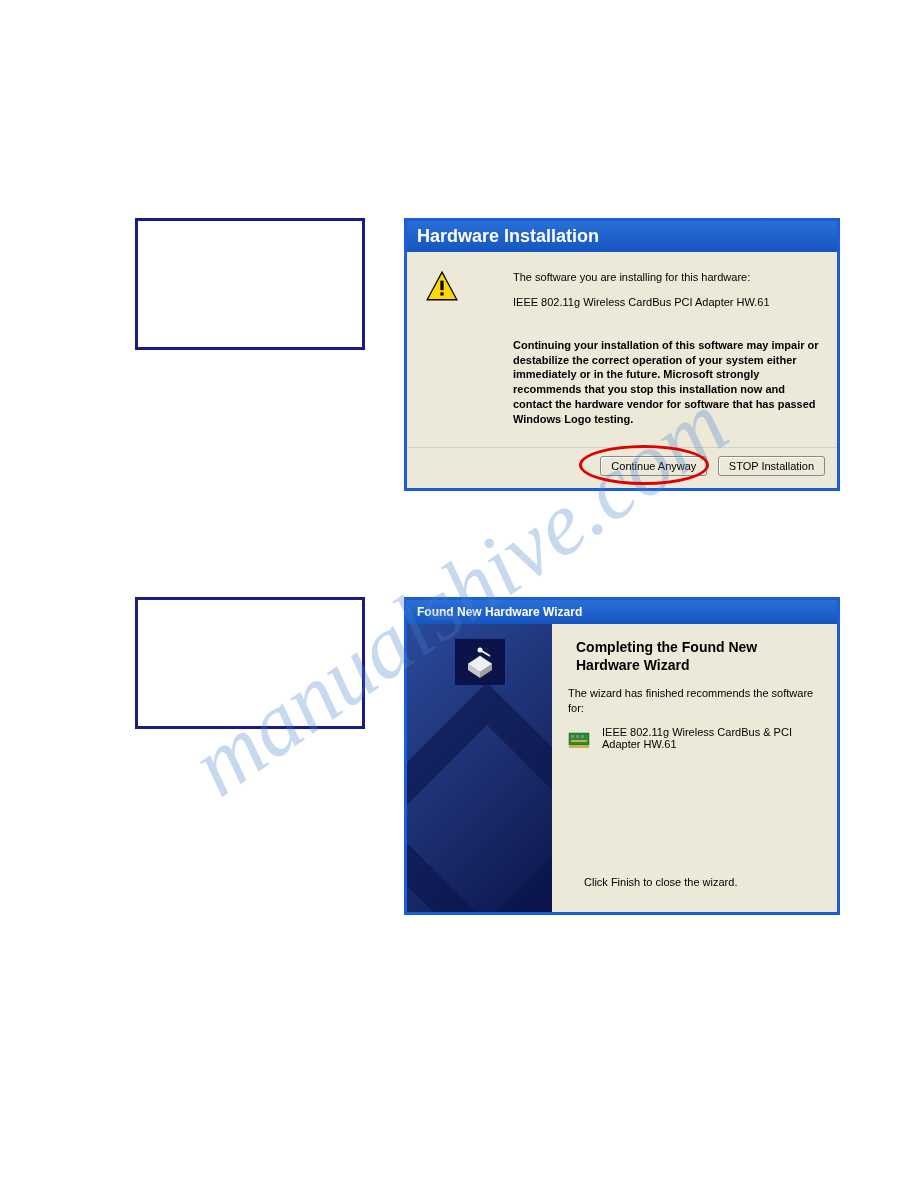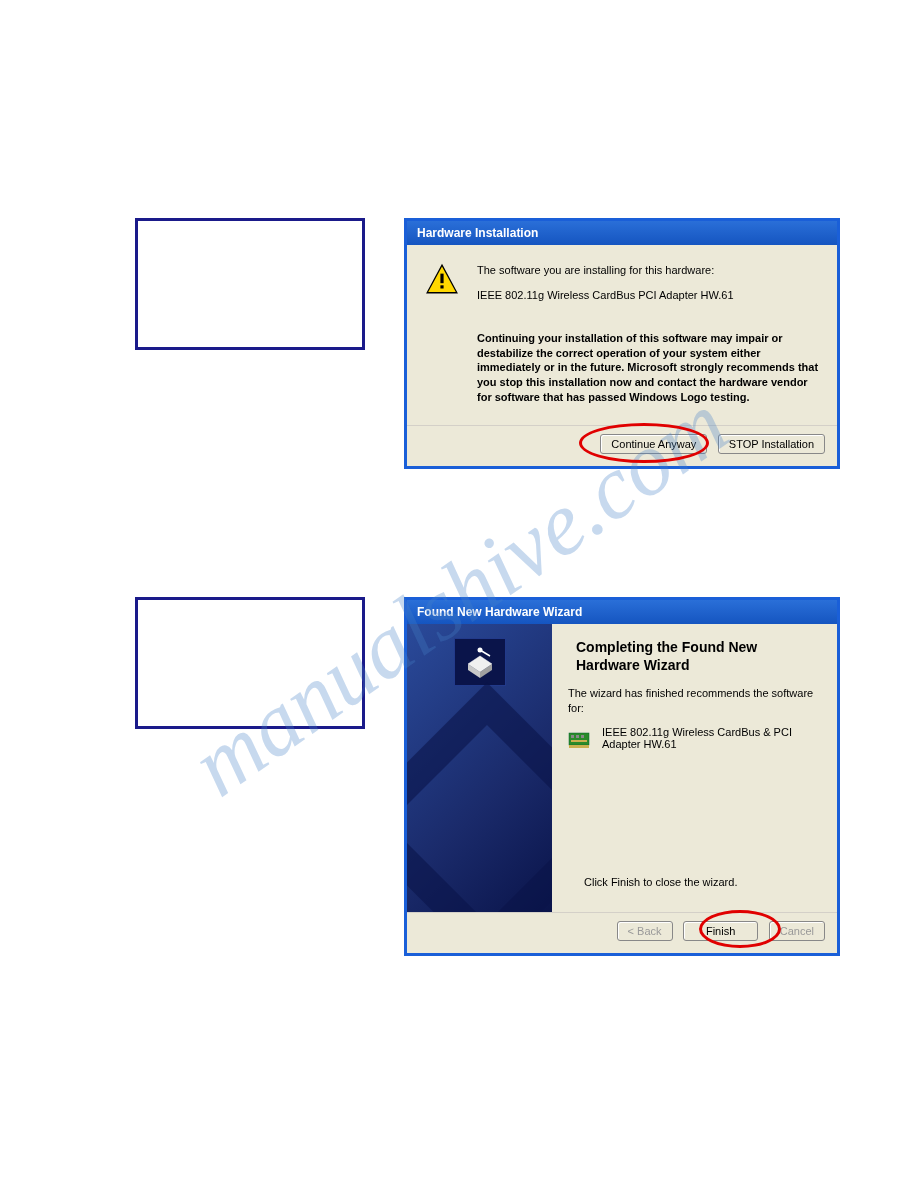--- a/index.html
+++ b/index.html
@@ -32,29 +32,30 @@
     position: absolute;
     left: 404px;
     top: 218px;
     width: 436px;
     border: 3px solid #1a5fd8;
   }
   .dialog1-title {
     background: linear-gradient(#2a6fd8, #1555c0);
     color: #fff;
     font-weight: bold;
-    font-size: 12px;
+    font-size: 18px;
     padding: 5px 10px;
   }
   .dialog1-body {
     background: #ece9d8;
     padding: 18px 18px 10px 18px;
     display: flex;
     font-size: 11px;
     color: #000;
+    gap: 36px;
   }
   .warn-icon {
     width: 34px;
     height: 34px;
     flex: 0 0 34px;
     margin-right: 18px;
   }
   .dialog1-text { flex: 1; }
   .dialog1-text p { margin-bottom: 10px; line-height: 1.35; }
   .dialog1-text a { color: #0033cc; text-decoration: underline; }
@@ -214,19 +215,13 @@
           <rect x="8" y="5" width="3" height="3" fill="#888"></rect>
           <rect x="13" y="5" width="3" height="3" fill="#888"></rect>
           <rect x="3" y="10" width="16" height="2" fill="#c9b050"></rect>
           <rect x="1" y="15" width="20" height="3" fill="#c9b050"></rect>
         </svg>
         <span>IEEE 802.11g Wireless CardBus &amp; PCI Adapter HW.61</span>
       </div>
       <p class="finish-note">Click Finish to close the wizard.</p>
     </div>
   </div>
-  <div class="dialog2-buttons">
-    <span class="xp-btn disabled">&lt; Back</span>
-    <span class="xp-btn" style="padding-left:22px; padding-right:22px;">Finish</span>
-    <span class="xp-btn disabled">Cancel</span>
-    <div class="highlight-oval" style="left:292px; top:-3px; width:82px; height:38px;"></div>
-  </div>
 </div>
 
 </body></html>

